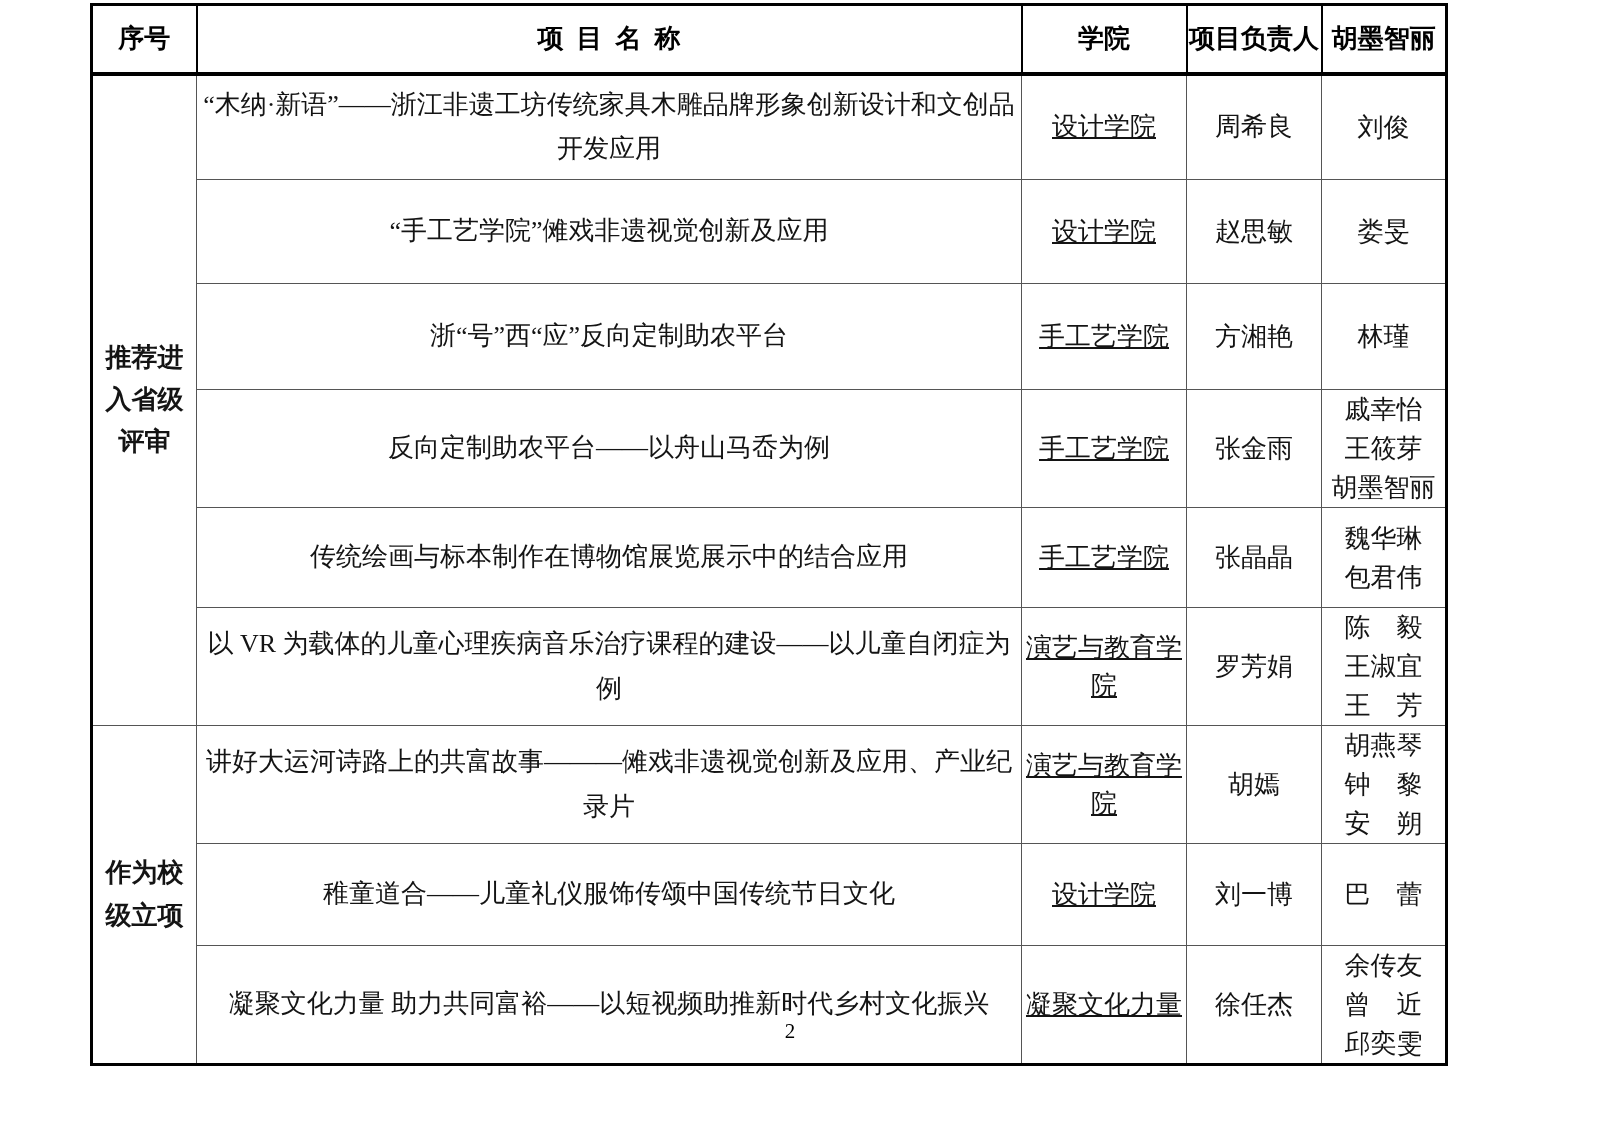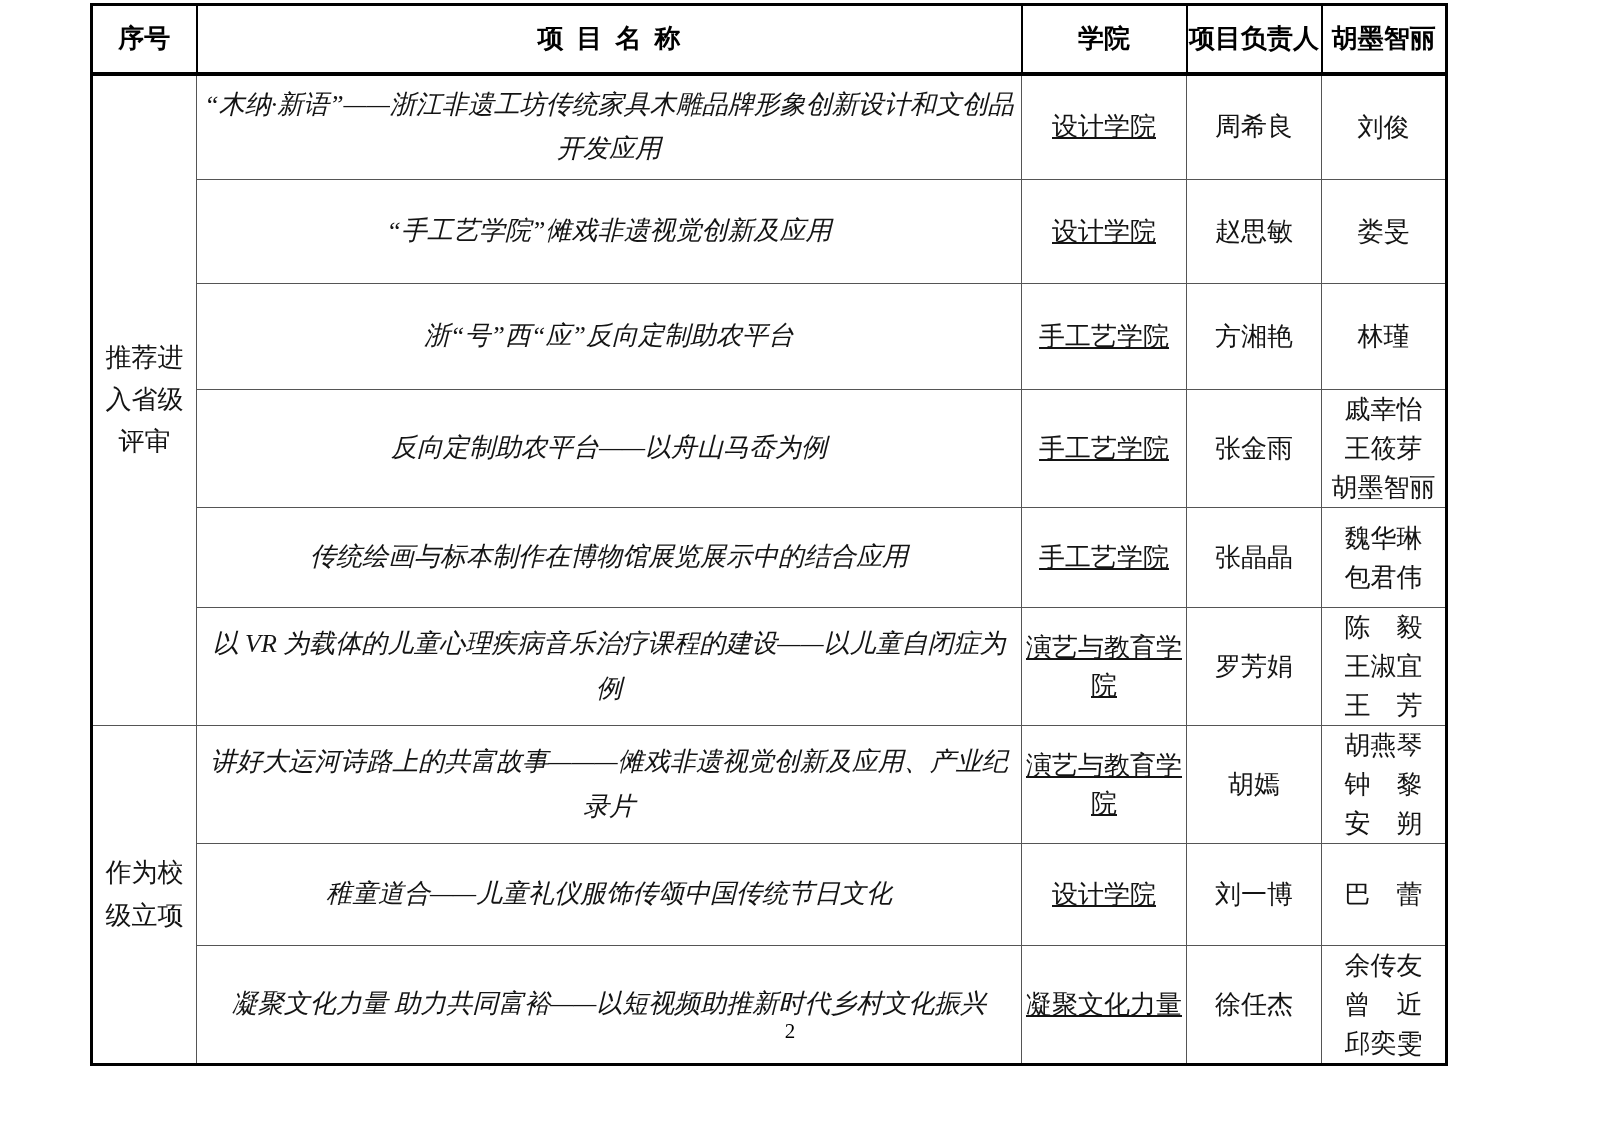--- a/index.html
+++ b/index.html
@@ -45,24 +45,23 @@
     border-right: 2px solid #000000;
   }
   .doc td {
     font-size: 26px;
     color: #141414;
     padding: 0 8px;
   }
   .project-cell {
     padding: 0 6px !important;
     line-height: 1.72;
-    font-style: italic;
   }
   .group-cell {
-    font-weight: normal;
+    font-weight: bold;
     color: #000000;
     padding: 0 6px !important;
     line-height: 1.62;
   }
   .college-cell {
     padding: 0 2px !important;
     line-height: 1.45;
     text-decoration: underline;
   }
   .leader-cell {

